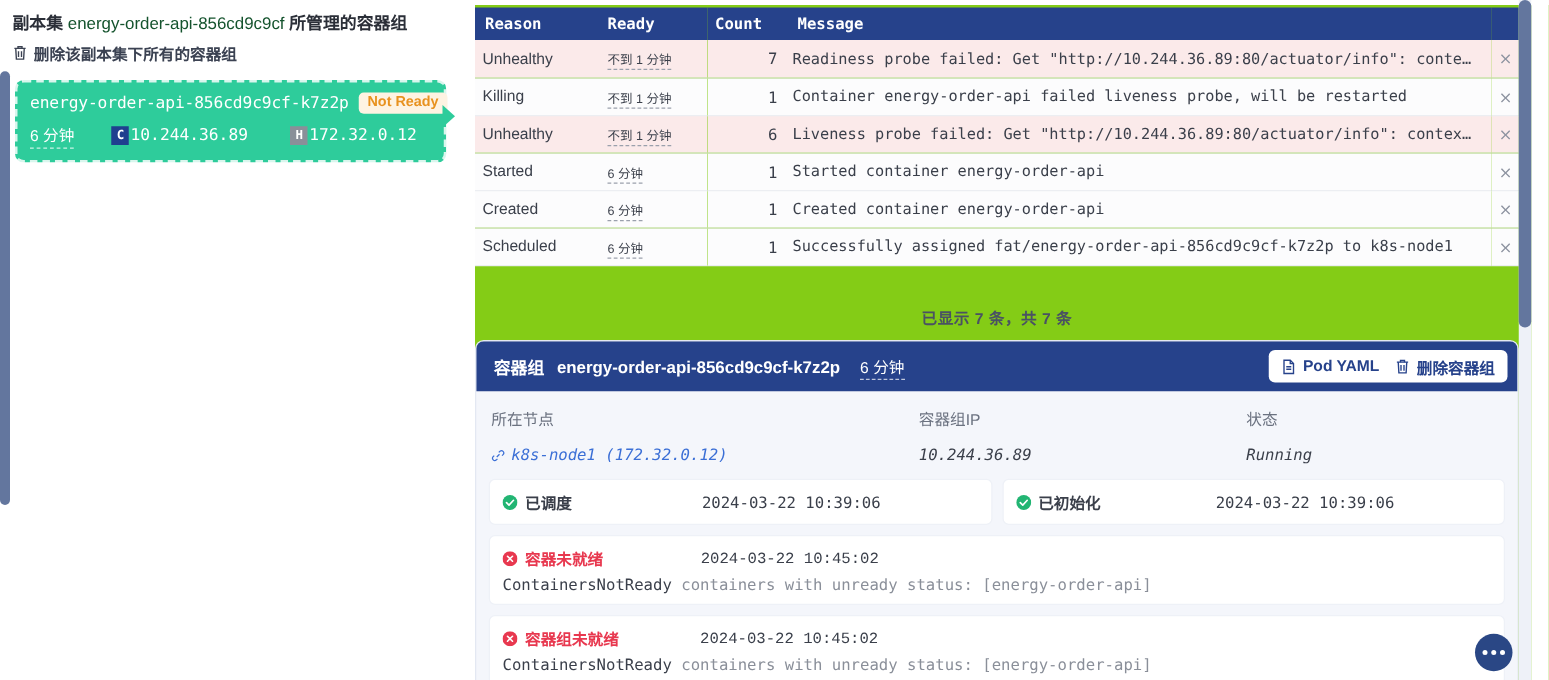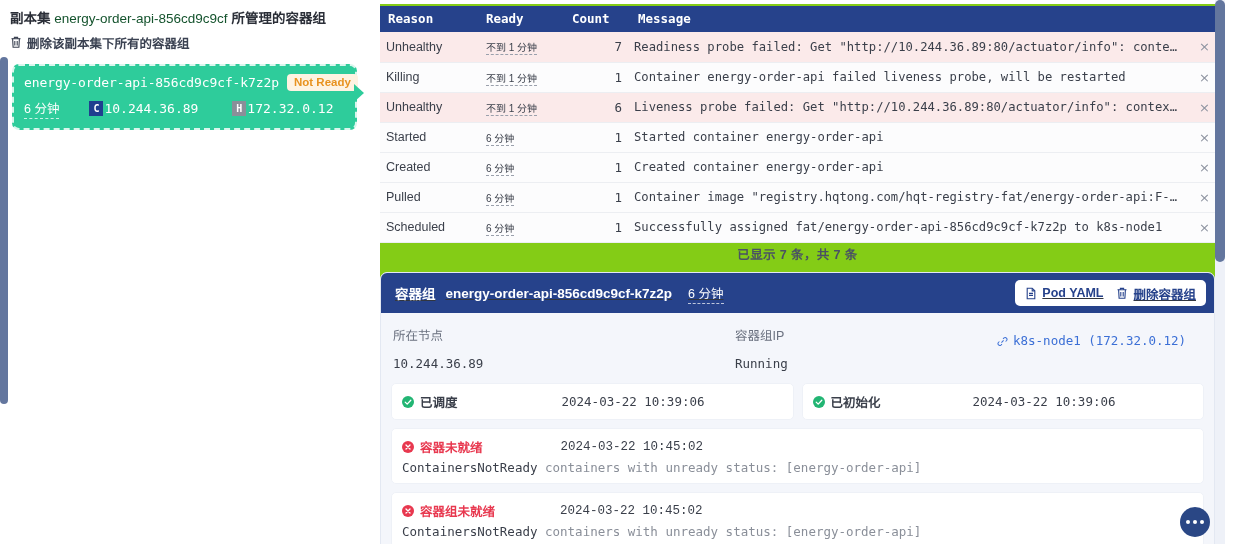--- a/index.html
+++ b/index.html
@@ -231,21 +231,20 @@
     overflow: hidden;
     border: 1px solid #e3e8f2;
   }
   .panel-head {
     background: #26428b;
     height: 40px;
     display: flex;
     align-items: center;
     padding: 0 8px 0 14px;
     gap: 10px;
-    text-decoration: underline;
   }
   .panel-head .ph-label {
     color: #ffffff;
     font-size: 13.5px;
     font-weight: 700;
     white-space: nowrap;
   }
   .panel-head .ph-name {
     color: #ffffff;
     font-size: 13.5px;
@@ -288,21 +287,21 @@
   }
   .meta-label {
     font-size: 12.5px;
     color: #6b7280;
     padding-bottom: 12px;
   }
   .meta-value {
     font-family: "DejaVu Sans Mono", "Liberation Mono", monospace;
     font-size: 12.5px;
     color: #3a3f4a;
-    display: flex; align-items: center; gap: 5px;
+    display: flex; align-items: center; gap: 5px; font-style: italic;
   }
   .meta-value.link { color: #3b6fd6; cursor: pointer; }
   .link-ico { width: 11px; height: 11px; flex: none; }
 
   .cond-row2 { display: flex; gap: 8px; margin-top: 12px; }
   .cond-box {
     background: #ffffff;
     border-radius: 5px;
     padding: 8px 10px 8px 10px;
     flex: 1;
@@ -464,27 +463,20 @@
             <td class="xcell"><span class="x-close">×</span></td>
           </tr>
           <tr class="plain">
             <td class="reason">Created</td>
             <td class="time"><span>6 分钟</span></td>
             <td class="count">1</td>
             <td class="msg">Created container energy-order-api</td>
             <td class="xcell"><span class="x-close">×</span></td>
           </tr>
           <tr class="plain">
-            <td class="reason">Pulled</td>
-            <td class="time"><span>6 分钟</span></td>
-            <td class="count">1</td>
-            <td class="msg">Container image "registry.hqtong.com/hqt-registry-fat/energy-order-api:F-…</td>
-            <td class="xcell"><span class="x-close">×</span></td>
-          </tr>
-          <tr class="plain">
             <td class="reason">Scheduled</td>
             <td class="time"><span>6 分钟</span></td>
             <td class="count">1</td>
             <td class="msg">Successfully assigned fat/energy-order-api-856cd9c9cf-k7z2p to k8s-node1</td>
             <td class="xcell"><span class="x-close">×</span></td>
           </tr>
         </tbody>
     </table>
 
     <div class="table-footer">已显示 7 条，共 7 条</div>
@@ -519,20 +511,21 @@
             <span>删除容器组</span>
           </div>
         </div>
       </div>
 
       <div class="panel-body">
 
         <div class="meta-grid">
           <div class="meta-label">所在节点</div>
           <div class="meta-label">容器组IP</div>
+          <div class="meta-label">状态</div>
 
           <div class="meta-value link">
             <span class="link-ico">
               <svg viewBox="0 0 12 12" width="11" height="11" fill="none" stroke="#3b6fd6" stroke-width="1.1">
                 <path d="M4.8 7.2l2.4-2.4"></path>
                 <path d="M6.6 3.2l1.1-1.1a2 2 0 0 1 2.8 2.8L9.4 6"></path>
                 <path d="M5.4 8.8l-1.1 1.1a2 2 0 0 1-2.8-2.8L2.6 6"></path>
               </svg>
             </span>
             <span>k8s-node1 (172.32.0.12)</span>

